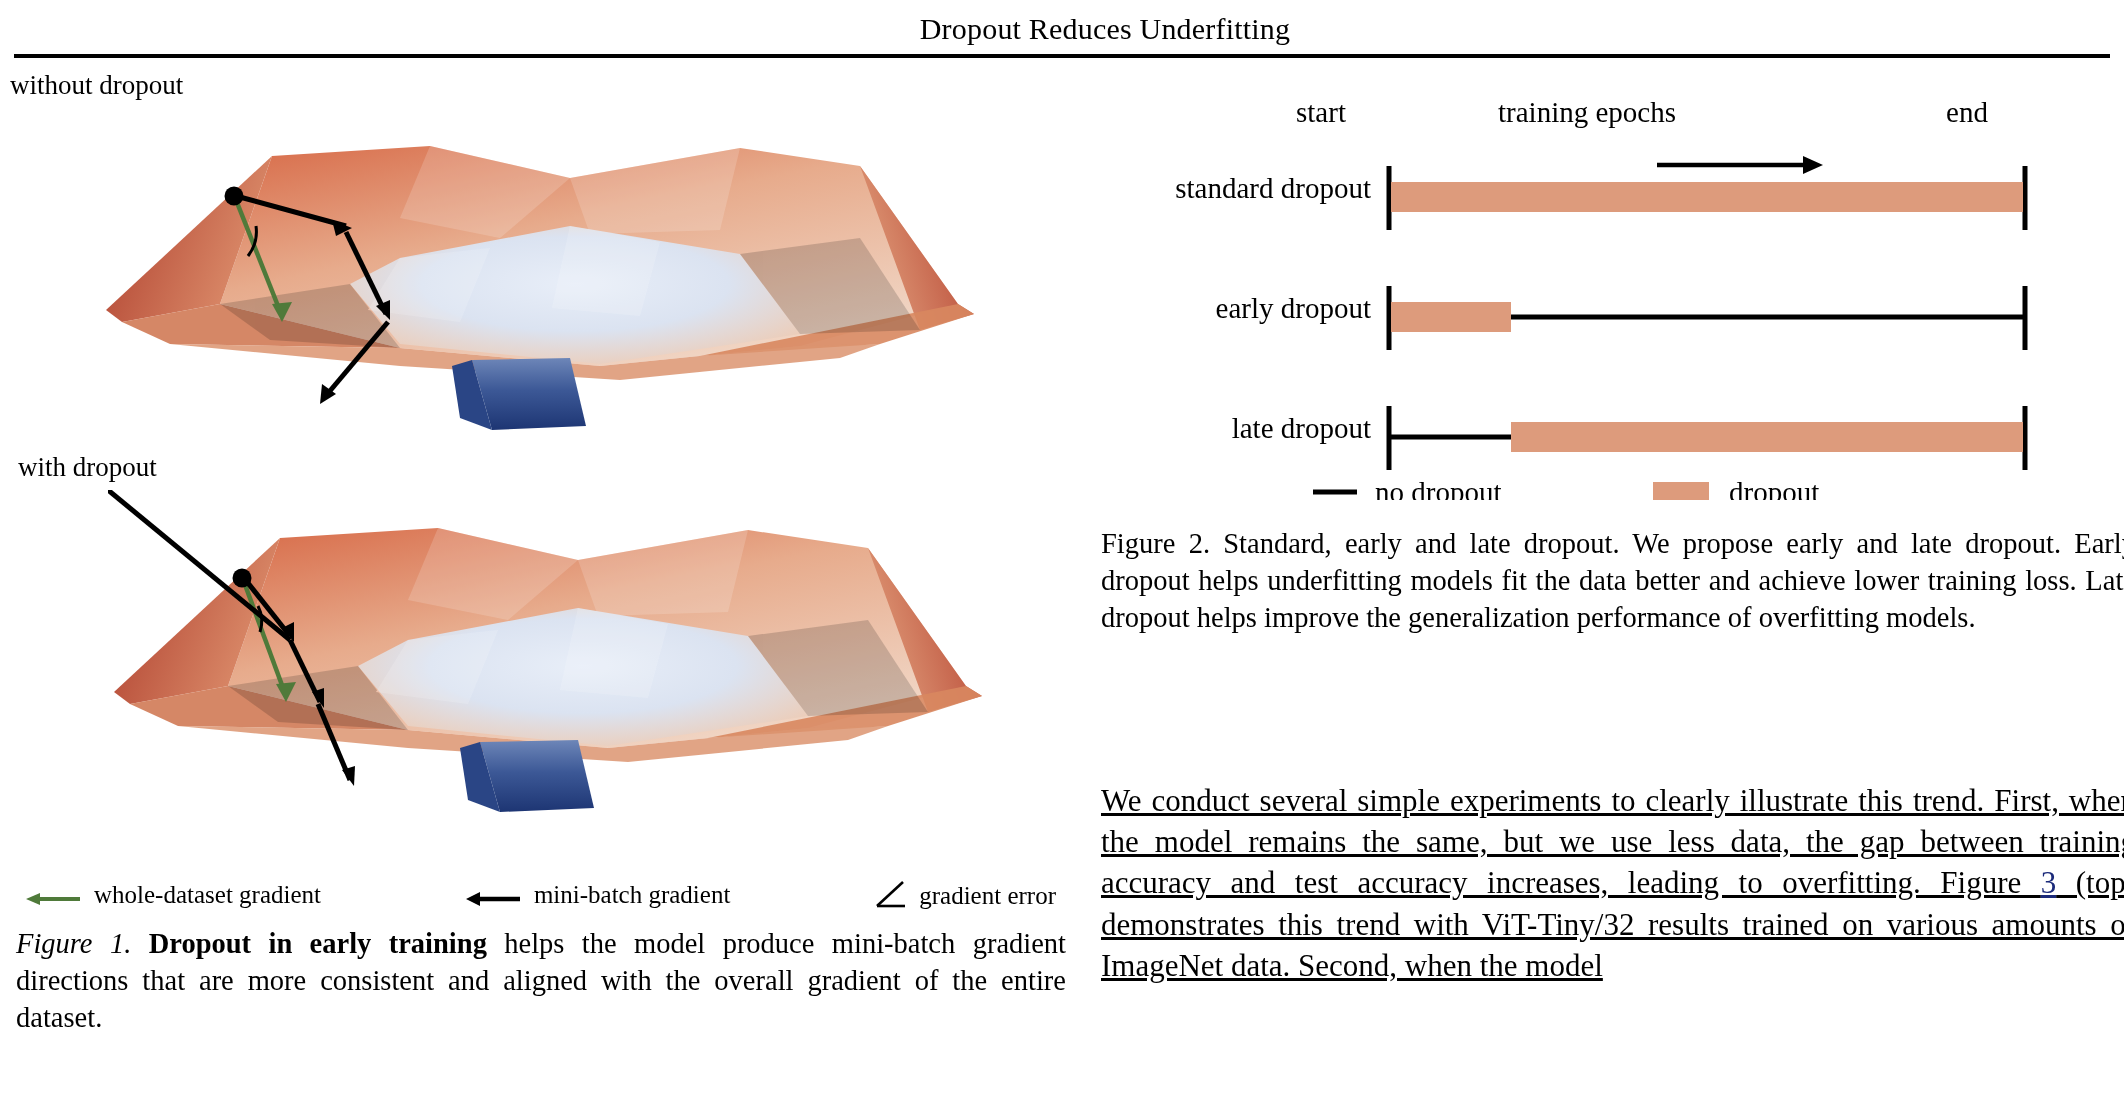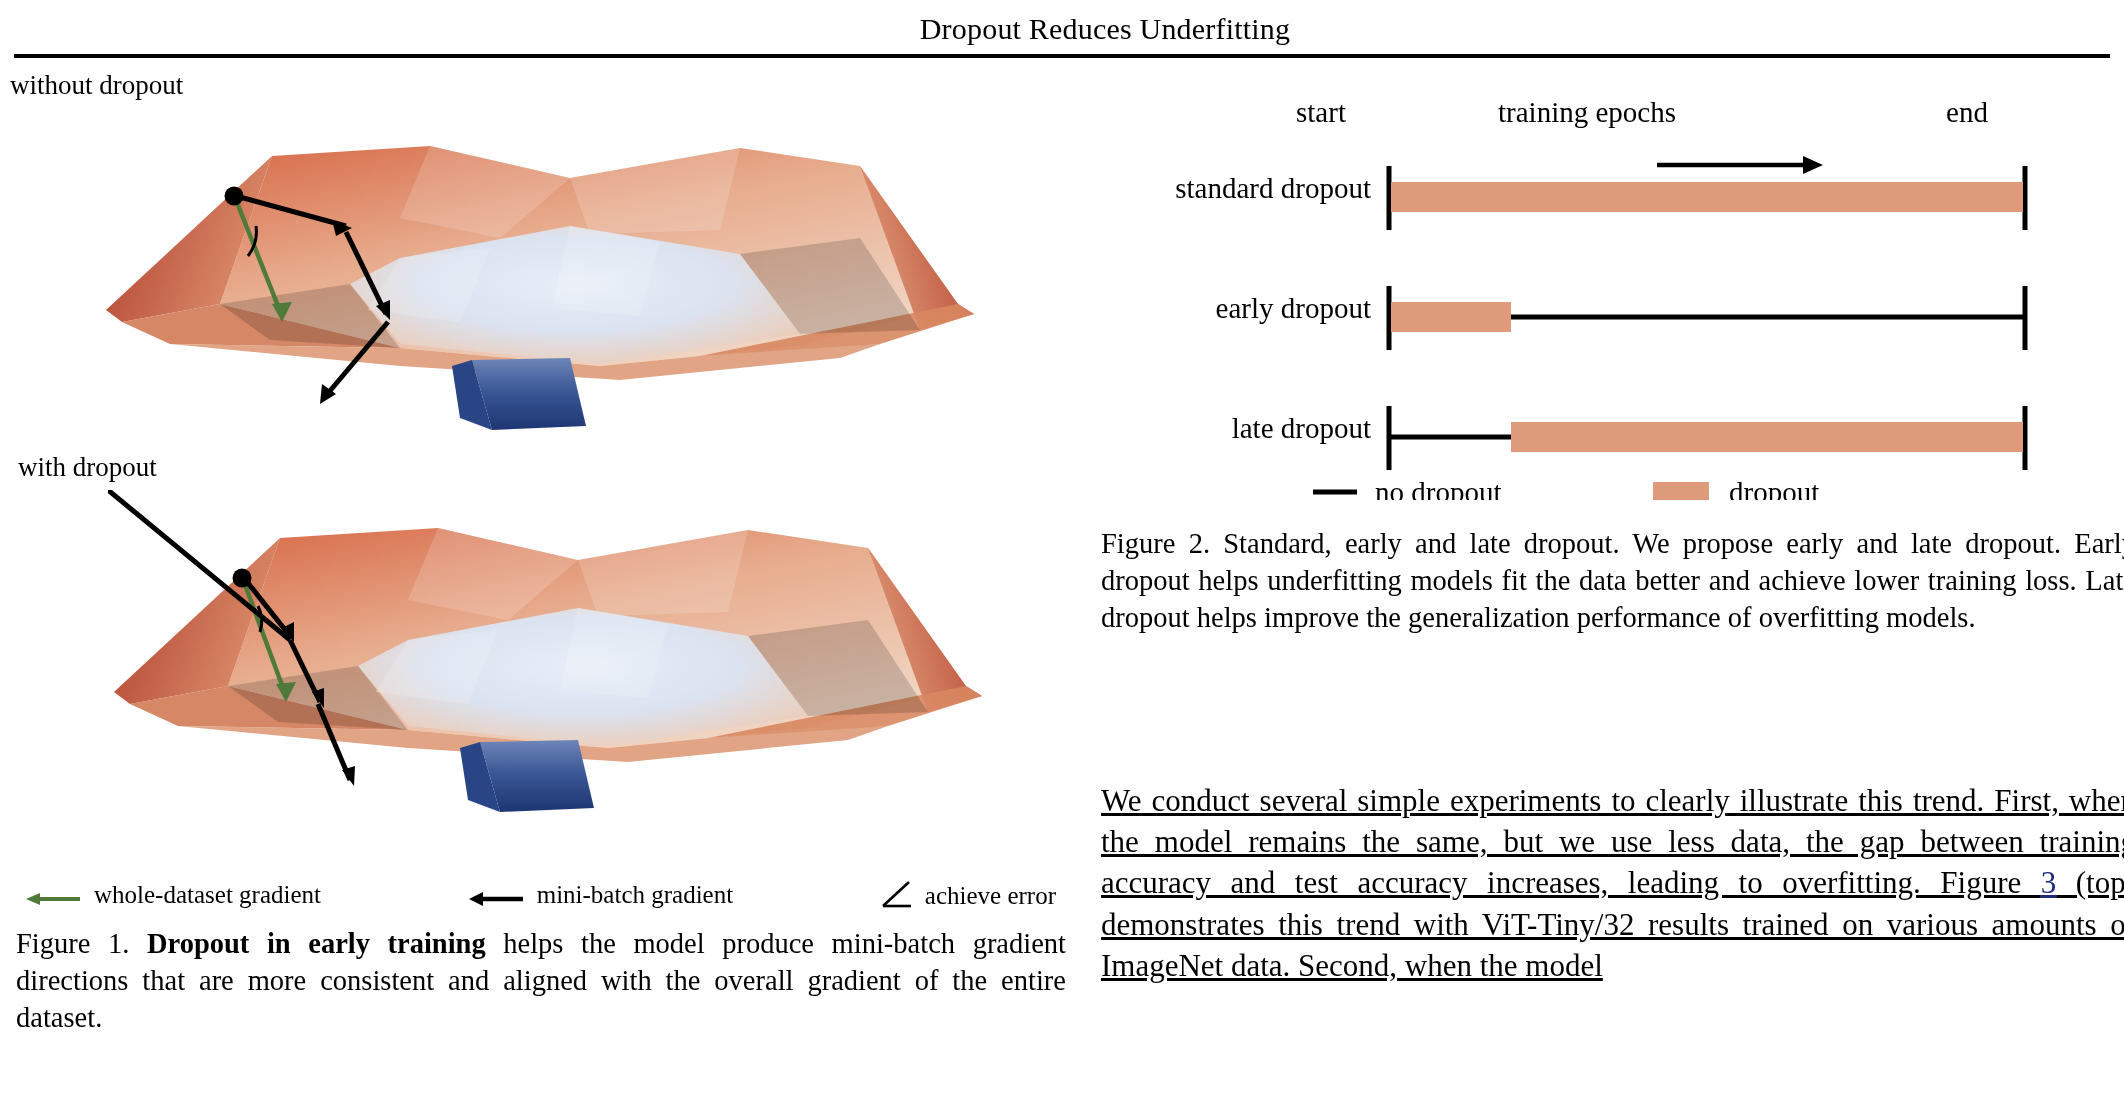--- a/index.html
+++ b/index.html
@@ -112,20 +112,21 @@
   .legend-glyph { display: block; }
 
   
   .caption {
     font-size: 28.5px;
     line-height: 1.30;
     text-align: justify;
     text-justify: inter-word;
   }
   .caption .fig-label {
+    font-style: italic;
   }
   .caption .fig-bold {
     font-weight: bold;
     margin-top: 32px;
   }
   #fig1-caption {
     position: absolute;
     top: 855px;
     left: 6px;
     width: 1050px;
@@ -333,21 +334,21 @@
         <line x1="56" y1="10" x2="12" y2="10" stroke="#000000" stroke-width="4.5"></line>
         <path d="M2,10 L16,3 L16,17 Z" fill="#000000"></path>
       </svg>
       <span>mini-batch gradient</span>
     </div>
     <div class="legend-item">
       <svg class="legend-glyph" width="34" height="30" viewBox="0 0 34 30">
         <line x1="30" y1="2" x2="4" y2="26" stroke="#000000" stroke-width="2.6"></line>
         <line x1="4" y1="26" x2="32" y2="26" stroke="#000000" stroke-width="2.6"></line>
       </svg>
-      <span>achieve error</span>
+      <span>gradient error</span>
     </div>
   </div>
 
   <div id="fig1-caption" class="caption">
     <span class="fig-label">Figure 1.</span><span>&nbsp;</span><span class="fig-bold">Dropout in early training</span><span> helps the model produce mini-batch gradient directions that are more consistent and aligned with the overall gradient of the entire dataset.</span>
   </div>
 </div>
 
 <div id="right-column">
 

